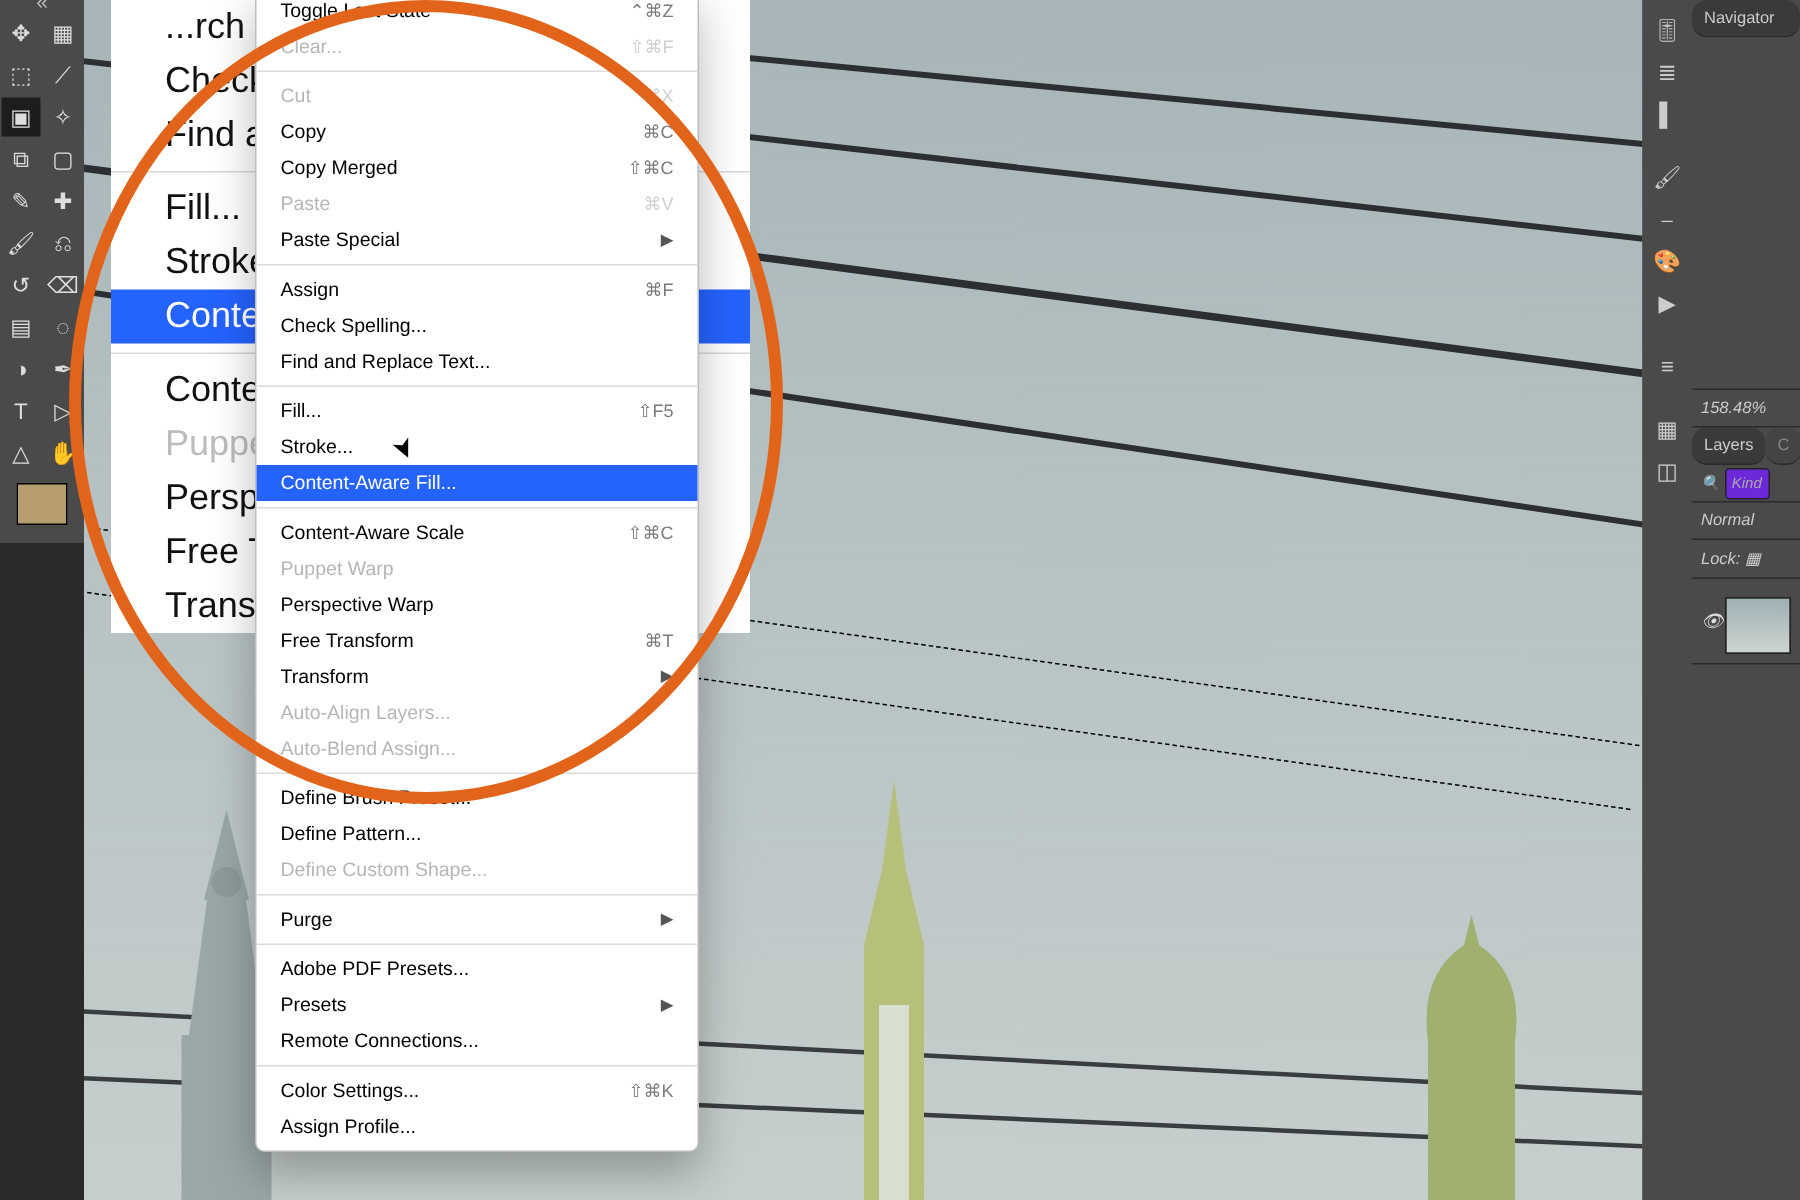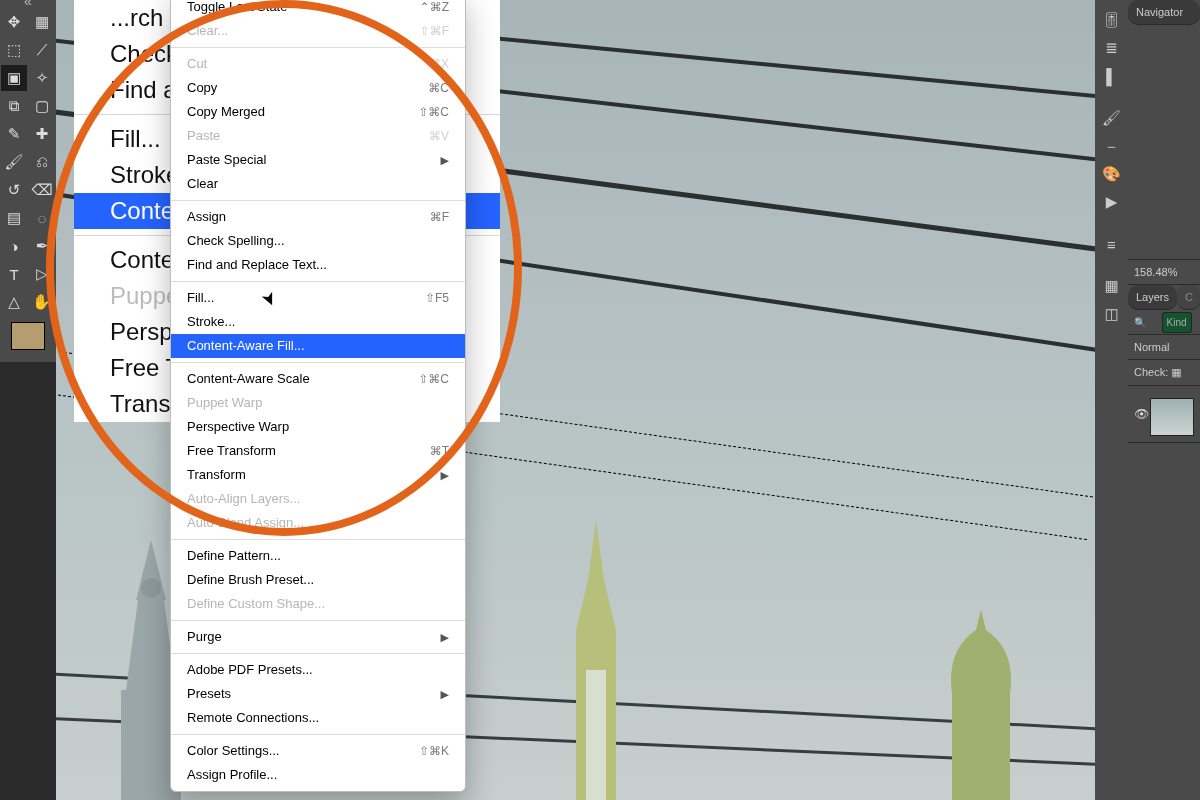--- a/index.html
+++ b/index.html
@@ -16,22 +16,22 @@
   #tools .swatch{width:34px;height:26px;margin:6px 11px 8px;background:#b59d6f;border:1px solid #000;position:relative;}
   #tools .swatch::after{content:"";position:absolute;right:-6px;bottom:-6px;width:34px;height:26px;background:#fff;border:1px solid #000;z-index:-1;}
   
   #rstrip{position:absolute;right:72px;top:0;width:33px;bottom:0;background:#4a4a4a;display:flex;flex-direction:column;align-items:center;padding-top:6px;}
   #rstrip .r{width:33px;height:28px;display:flex;align-items:center;justify-content:center;color:#ccc;font-size:15px;}
   #rstrip .gap{height:14px;}
   
   #rpanels{position:absolute;right:0;top:0;bottom:0;width:72px;background:#4a4a4a;color:#ccc;font-size:11px;}
   #rpanels .tab{background:#3a3a3a;padding:6px 8px;border-bottom:1px solid #2a2a2a;border-radius:10px;}
   #rpanels .tab.dim{color:#888;background:#444;}
-  #rpanels .body{padding:6px 6px;border-bottom:1px solid #2a2a2a;}
-  #rpanels .kind{background:#14532d;border:1px solid #222;border-radius:3px;padding:4px 4px;color:#aaa;font-size:10px;margin-left:12px;}
+  #rpanels .body{padding:6px 6px;border-bottom:1px solid #2a2a2a;font-style:italic;}
+  #rpanels .kind{background:#6d28d9;border:1px solid #222;border-radius:3px;padding:4px 4px;color:#aaa;font-size:10px;}
   #rpanels .thumb{width:46px;height:36px;background:linear-gradient(#9fb0b3,#cdd4d0);border:1px solid #222;margin-top:6px;}
   .eye{display:inline-block;width:12px;text-align:center;color:#ddd;font-size:12px;margin-right:4px;}
   
   #menu{position:absolute;left:170px;top:-8px;width:294px;background:#fff;border:1px solid #bdbdbd;border-radius:0 0 6px 6px;box-shadow:0 14px 30px rgba(0,0,0,.28);font-size:13px;color:#000;padding:2px 0 4px;z-index:30;}
   .mi{display:flex;align-items:center;justify-content:space-between;padding:3px 16px;line-height:18px;white-space:nowrap;}
   .mi.dis{color:#b6b6b6;}
   .mi.hl{background:#2563ff;color:#fff;}
   .mi .sc{color:#7a7a7a;font-size:12px;}
   .mi.dis .sc{color:#cfcfcf;}
   .mi .ar{color:#555;font-size:11px;}
@@ -123,21 +123,21 @@
   <div class="body">158.48%</div>
   <div style="display:flex">
     <div class="tab" style="flex:1">Layers</div>
     <div class="tab dim" style="width:12px;text-align:center">C</div>
   </div>
   <div class="body">
     <span style="font-size:10px;color:#aaa">🔍</span>
     <span class="kind">Kind</span>
   </div>
   <div class="body">Normal</div>
-  <div class="body"><span>Check:</span> <span>▦</span></div>
+  <div class="body"><span>Lock:</span> <span>▦</span></div>
   <div class="body" style="display:flex;align-items:center">
     <span class="eye">👁</span>
     <div class="thumb"></div>
   </div>
 </div>
 
 <div id="big">
     <div class="bi">...rch</div>
     <div class="bi">Check Spelling...</div>
     <div class="bi">Find and Replace Text...</div>
@@ -176,23 +176,20 @@
       <span class="sc">⇧⌘C</span>
     </div>
     <div class="mi dis">
       <span>Paste</span>
       <span class="sc">⌘V</span>
     </div>
     <div class="mi">
       <span>Paste Special</span>
       <span class="ar">▶</span>
     </div>
-    <div class="mi">
-      <span>Clear</span>
-    </div>
     <div class="sep"></div>
     <div class="mi">
       <span>Assign</span>
       <span class="sc">⌘F</span>
     </div>
     <div class="mi">
       <span>Check Spelling...</span>
     </div>
     <div class="mi">
       <span>Find and Replace Text...</span>
@@ -228,24 +225,24 @@
       <span class="ar">▶</span>
     </div>
     <div class="mi dis">
       <span>Auto-Align Layers...</span>
     </div>
     <div class="mi dis">
       <span>Auto-Blend Assign...</span>
     </div>
     <div class="sep"></div>
     <div class="mi">
+      <span>Define Brush Preset...</span>
+    </div>
+    <div class="mi">
       <span>Define Pattern...</span>
-    </div>
-    <div class="mi">
-      <span>Define Brush Preset...</span>
     </div>
     <div class="mi dis">
       <span>Define Custom Shape...</span>
     </div>
     <div class="sep"></div>
     <div class="mi">
       <span>Purge</span>
       <span class="ar">▶</span>
     </div>
     <div class="sep"></div>

